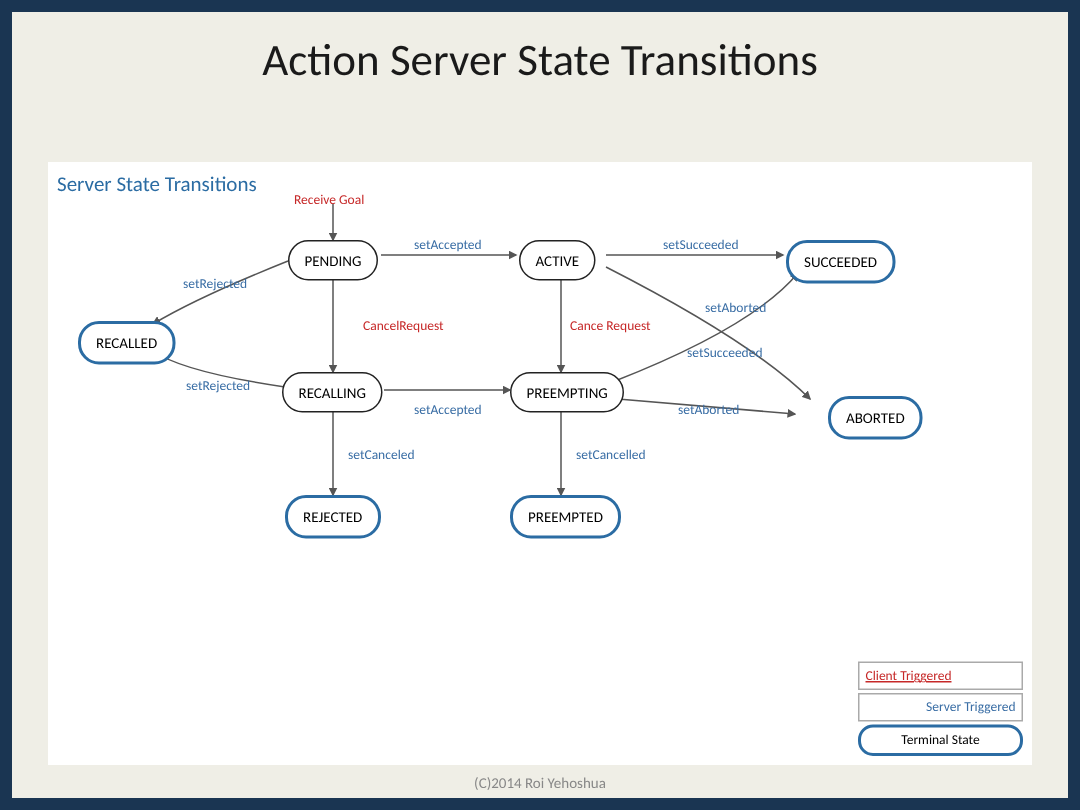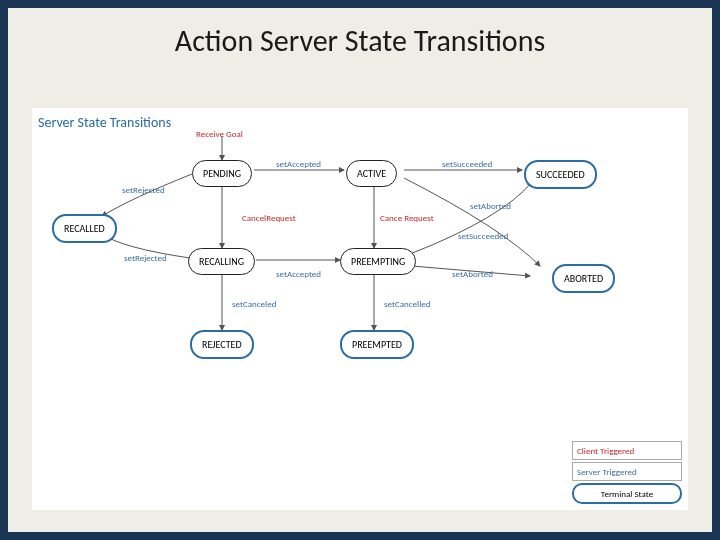--- a/index.html
+++ b/index.html
@@ -64,22 +64,22 @@
     bottom: 6px;
     width: 110px;
     font-size: 9px;
     background: #fff;
   }
   .legend div {
     border: 1px solid #aaa;
     padding: 3px 4px;
     margin-top: 2px;
   }
-  .legend .ct { color: #c62828; }
-  .legend .st { color: #3a6ea5; }
+  .legend .ct { color: #c62828; text-decoration: underline; }
+  .legend .st { color: #3a6ea5; text-align: right; }
   .legend .ts { border: 2px solid #2b6ca3; border-radius: 10px; text-align: center; }
   .footer {
     position: absolute;
     bottom: 4px;
     left: 0;
     right: 0;
     text-align: center;
     font-size: 10px;
     color: #888;
   }
@@ -162,13 +162,14 @@
     <div class="lbl server" style="left:200px; top:190px;">setCanceled</div>
     <div class="lbl server" style="left:352px; top:190px;">setCancelled</div>
 
     <div class="legend">
       <div class="ct">Client Triggered</div>
       <div class="st">Server Triggered</div>
       <div class="ts">Terminal State</div>
     </div>
   </div>
 
+  <div class="footer">(C)2014 Roi Yehoshua</div>
 </div>
 
 </body></html>

